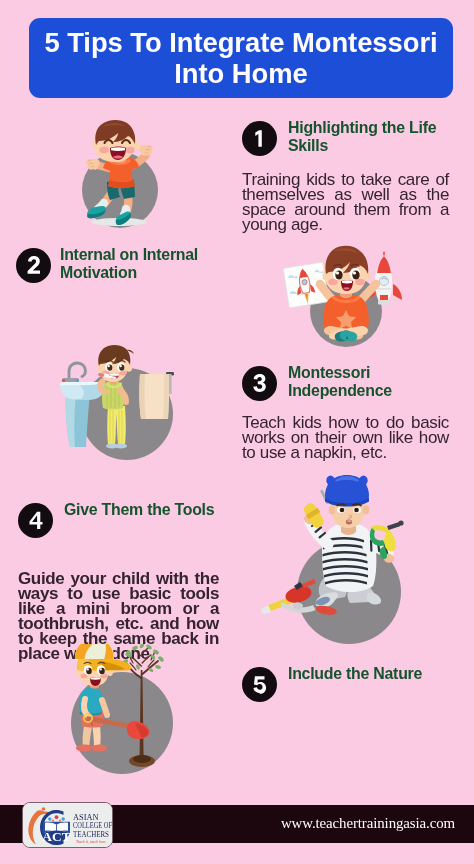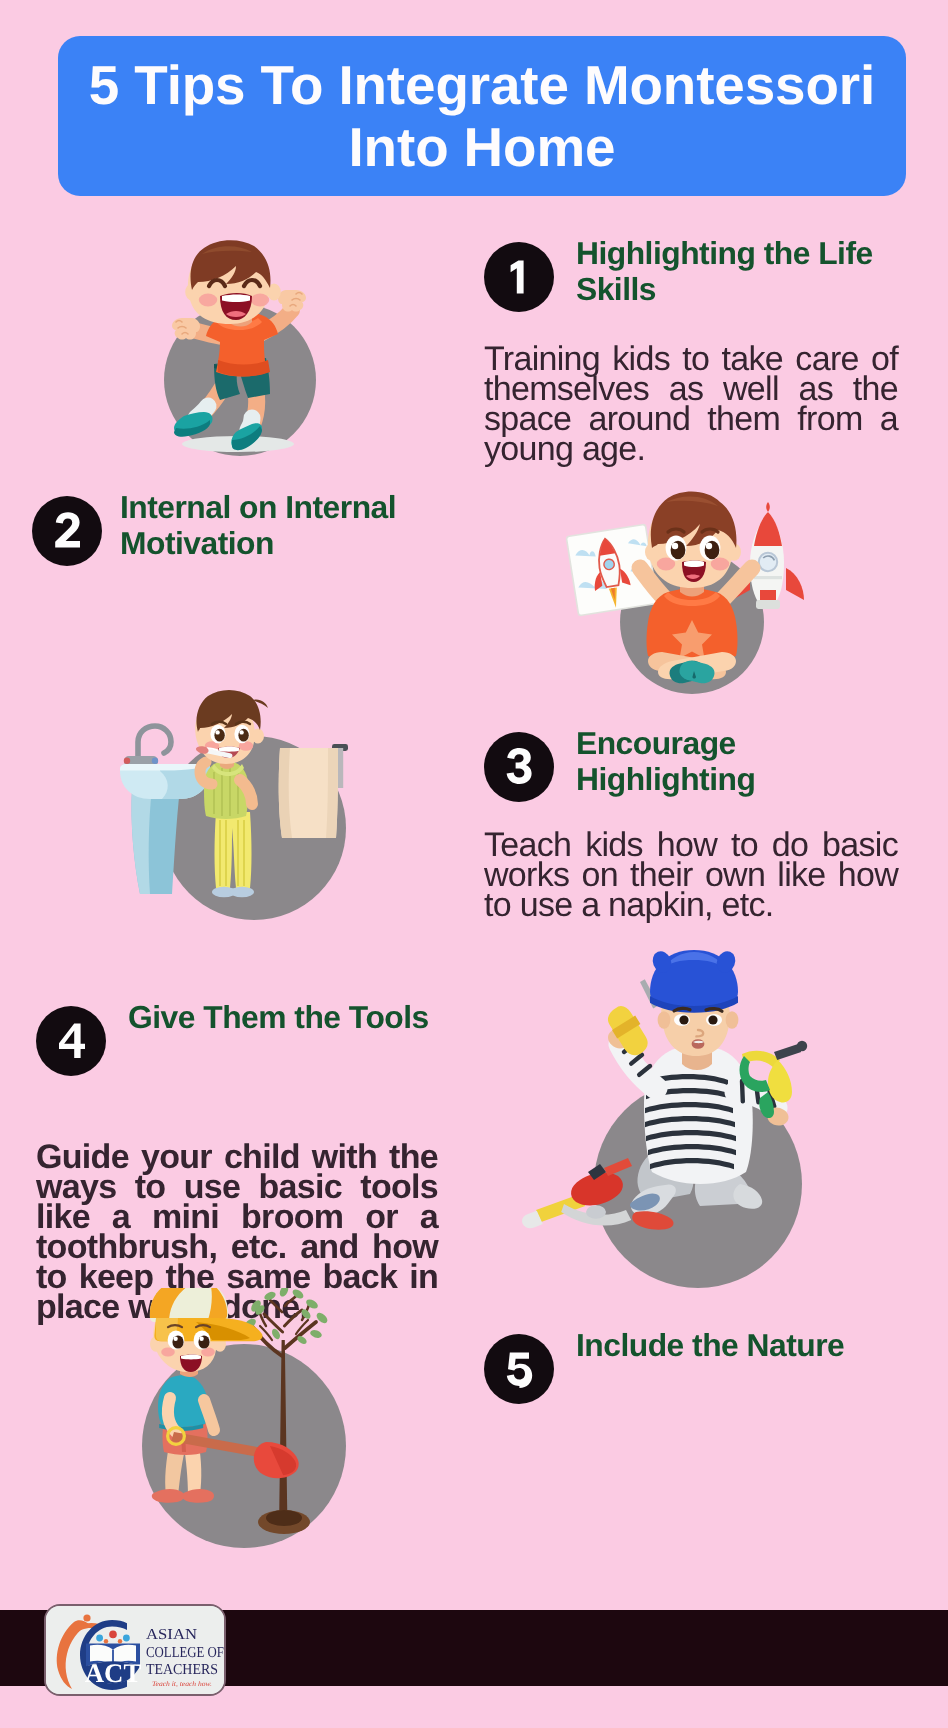--- a/index.html
+++ b/index.html
@@ -2,21 +2,21 @@
 <html><head>
 <meta charset="utf-8">
 <title>5 Tips To Integrate Montessori Into Home</title>
 <style>
   html,body{margin:0;padding:0;}
   body{width:474px;height:864px;overflow:hidden;background:#fbcbe3;
        font-family:"Liberation Sans",sans-serif;-webkit-font-smoothing:antialiased;}
   .page{position:relative;width:474px;height:864px;}
   
   .header{position:absolute;left:29px;top:18px;width:424px;height:80px;
-          background:#3b82f6;border-radius:11px;display:flex;align-items:center;justify-content:center;}
+          background:#1d4ed8;border-radius:11px;display:flex;align-items:center;justify-content:center;}
   .header h1{margin:0;color:#fefcfd;font-size:27.4px;line-height:31px;font-weight:bold;
              text-align:center;letter-spacing:-0.05px;}
   
   .tip{position:absolute;}
   .tip .head{display:flex;align-items:flex-start;}
   .num{width:35px;height:35px;flex:0 0 35px;position:relative;}
   .num svg{display:block;width:35px;height:35px;}
   .num span{position:absolute;left:0;top:0;width:35px;height:35px;
        display:flex;align-items:center;justify-content:center;
        color:transparent;font-size:19.5px;font-weight:bold;line-height:1;font-family:"Liberation Sans",sans-serif;}
@@ -293,21 +293,21 @@
 
   <div class="tip tip3">
     <div class="head">
       <div class="num">
           <svg viewBox="0 0 35 35" xmlns="http://www.w3.org/2000/svg">
             <circle cx="17.5" cy="17.5" r="17.5" fill="#120b10"></circle>
             <path d="M17.7 26 c-3.5 0 -6 -2 -6.4 -5.2 l3.5 -0.6 c0.2 1.6 1.3 2.6 2.8 2.6 c1.6 0 2.6 -0.9 2.6 -2.3 c0 -1.4 -1.1 -2.3 -2.9 -2.3 h-1.5 v-3 h1.4 c1.6 0 2.6 -0.8 2.6 -2.1 c0 -1.2 -0.9 -2 -2.2 -2 c-1.4 0 -2.3 0.9 -2.5 2.4 l-3.5 -0.6 c0.5 -3 2.8 -4.9 6.1 -4.9 c3.4 0 5.7 1.9 5.7 4.7 c0 1.8 -1 3.2 -2.6 3.8 c1.9 0.6 3 2.2 3 4.3 c0 3.1 -2.5 5.2 -6.1 5.2 z" fill="#fdfdfd"></path>
           </svg>
           <span>3</span>
         </div>
-      <div class="htxt">Encourage Highlighting</div>
+      <div class="htxt">Montessori Independence</div>
     </div>
     <div class="body">Teach kids how to do basic works on their own like how to use a napkin, etc.</div>
   </div>
 
   <div class="ill ill4">
   <svg viewBox="0 0 160 172" width="160" height="172" xmlns="http://www.w3.org/2000/svg">
     <circle cx="91" cy="118" r="52" fill="#8b888b"></circle>
 
     <path d="M66 104 c-4 4 -6 10 -5 15 c1 5 5 8 10 7 l16 -3 c3 -5 2 -12 -2 -16 z" fill="#c2c6cb"></path>
     <path d="M96 104 c8 2 16 8 20 15 c2 4 0 8 -5 9 l-19 1 c-4 -6 -3 -14 1 -19 z" fill="#cbced3"></path>
@@ -498,20 +498,21 @@
             <circle cx="17.5" cy="17.5" r="17.5" fill="#120b10"></circle>
             <path d="M17.7 26 c-3.4 0 -5.8 -2 -6.3 -5.1 l3.5 -0.6 c0.3 1.6 1.3 2.5 2.8 2.5 c1.7 0 2.8 -1.2 2.8 -2.9 c0 -1.8 -1.1 -2.9 -2.8 -2.9 c-1.1 0 -2 0.4 -2.6 1.2 l-3.1 -0.6 l0.9 -8.3 h9.6 v3.1 h-6.7 l-0.4 3.3 c0.8 -0.5 1.8 -0.8 3 -0.8 c3.3 0 5.7 2.4 5.7 5.9 c0 3.6 -2.6 6.2 -6.4 6.2 z" fill="#fdfdfd"></path>
           </svg>
           <span>5</span>
         </div>
       <div class="htxt">Include the Nature</div>
     </div>
   </div>
 
   <div class="foot-bar"></div>
+  <div class="foot-url">www.teachertrainingasia.com</div>
   <div class="logo-card">
     <svg viewBox="0 0 91 46" width="91" height="46" xmlns="http://www.w3.org/2000/svg">
       <rect x="0" y="0" width="91" height="46" fill="#eceeed"></rect>
 
       <g>
         <path d="M14 8 C7 14 4 24 6 32 C7.4 37 10 40 13 41.5 C10 36.5 9 30 10.5 24 C12 17.5 16 12 21.5 9 C19 7 16 6.5 14 8 z" fill="#e8733f"></path>
         <circle cx="20.5" cy="6" r="1.8" fill="#e8733f"></circle>
         <path d="M12 13 c4 -4 9.5 -5.4 14.5 -4 l-1 2.4 c-4.2 -1 -8.6 0.2 -11.6 3 z" fill="#e8733f"></path>
       </g>
 

